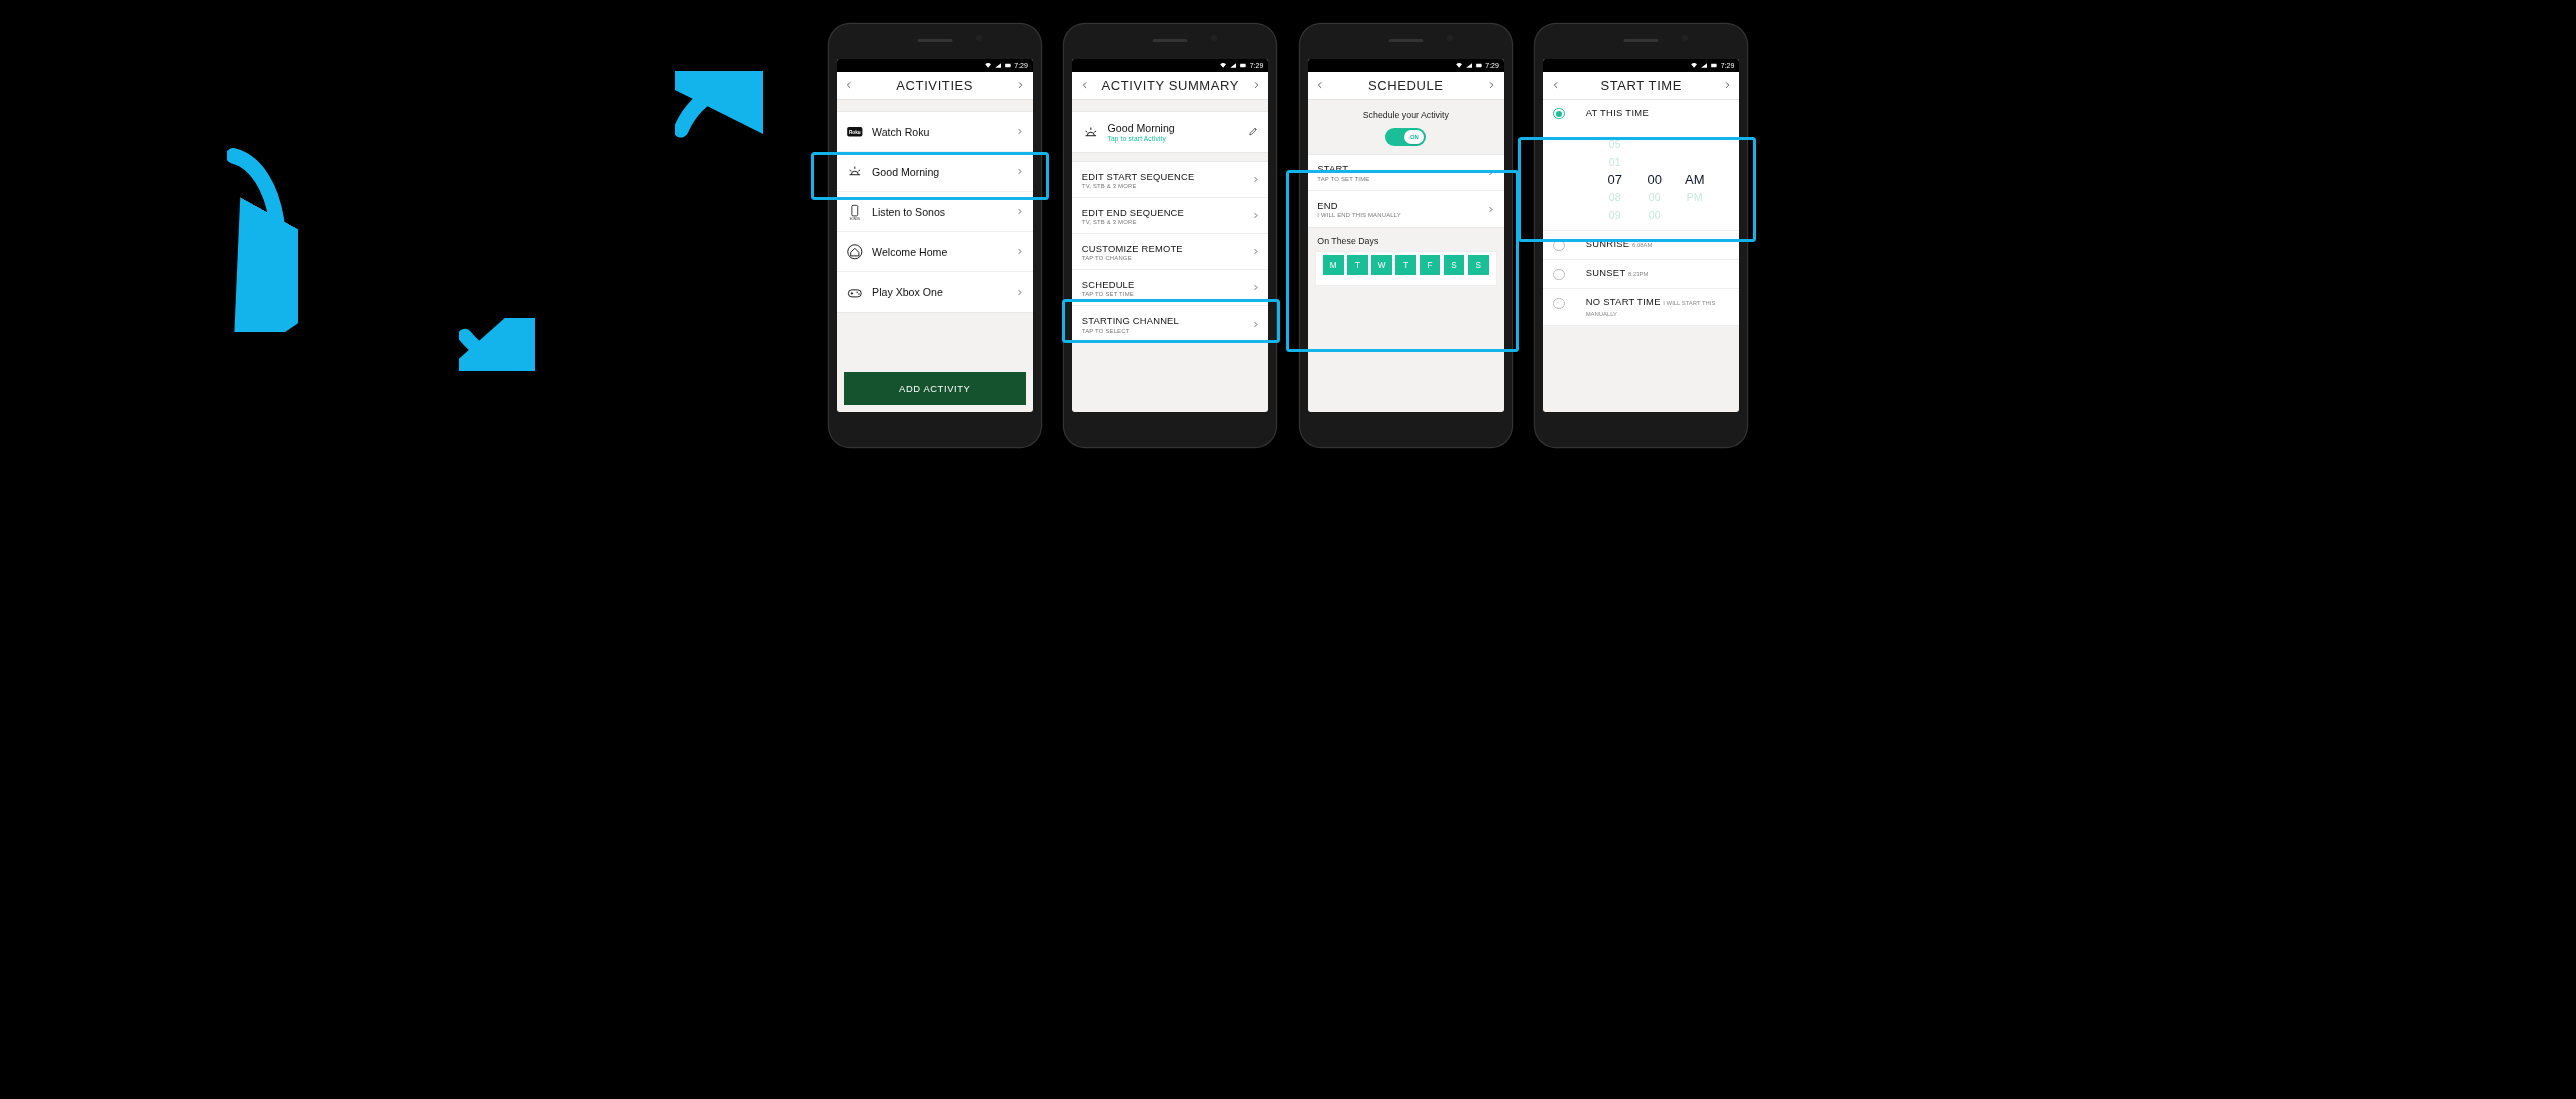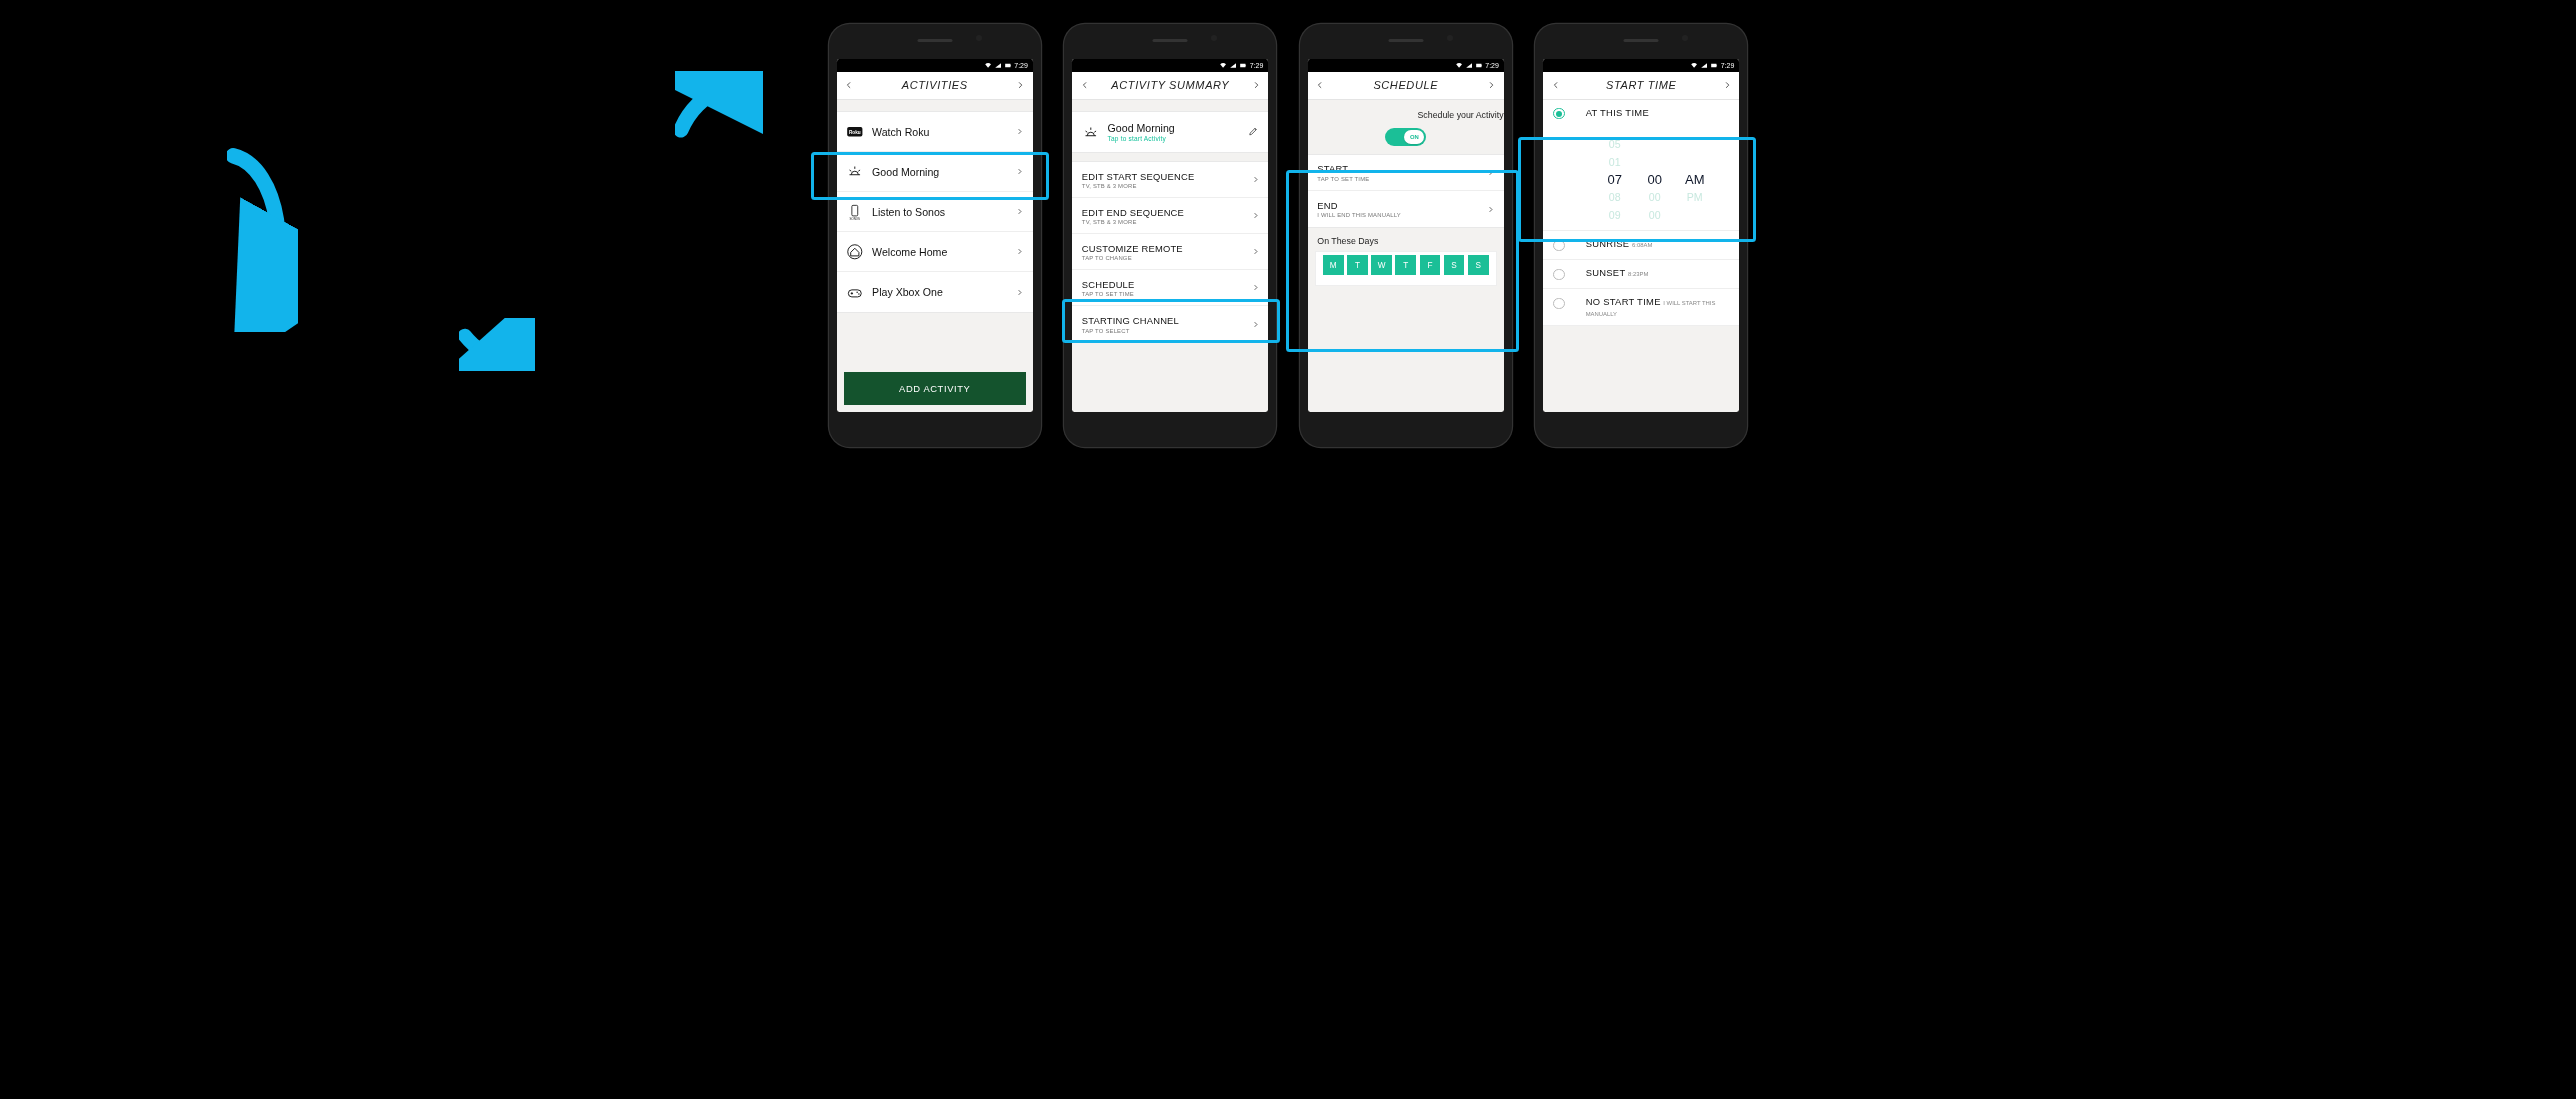--- a/index.html
+++ b/index.html
@@ -69,25 +69,24 @@
   .header {
     height: 28px;
     background: #fff;
     border-bottom: 0.6px solid #e4e4e4;
     display: flex;
     align-items: center;
     justify-content: space-between;
     padding: 0 7px;
   }
   .header .title {
-    font-size: 11px;
+    font-size: 13px;
     letter-spacing: 0.6px;
     font-weight: 500;
     color: #222;
-    font-style: italic;
   }
   .chev {
     width: 10.6px; height: 10.6px;
     display:inline-flex; align-items:center; justify-content:center;
     cursor:pointer;
   }
   .chev svg { width:8.2px; height:8.2px; stroke:#222; stroke-width:2.2; fill:none; }
   .content { flex:1; overflow:auto; padding: 0; }
   .section-gap { height: 11.8px; }
   .list { background:#fff; border-top:0.6px solid #e8e8e8; border-bottom:0.6px solid #e8e8e8; }
@@ -118,21 +117,21 @@
     color:#fff;
     display:flex;
     align-items:center;
     justify-content:center;
     font-size:9.4px;
     letter-spacing:0.6px;
     cursor:pointer;
     margin:7px;
   }
   .sched-header {
-    text-align:right;
+    text-align:center;
     padding: 10.6px 0 4.7px 0;
     font-size:8.8px;
     color:#222;
   }
   .toggle {
     width:41px; height:17.6px;
     background:#1bbf97;
     border-radius:9.4px;
     margin:3.5px auto 8.2px auto;
     position:relative;

